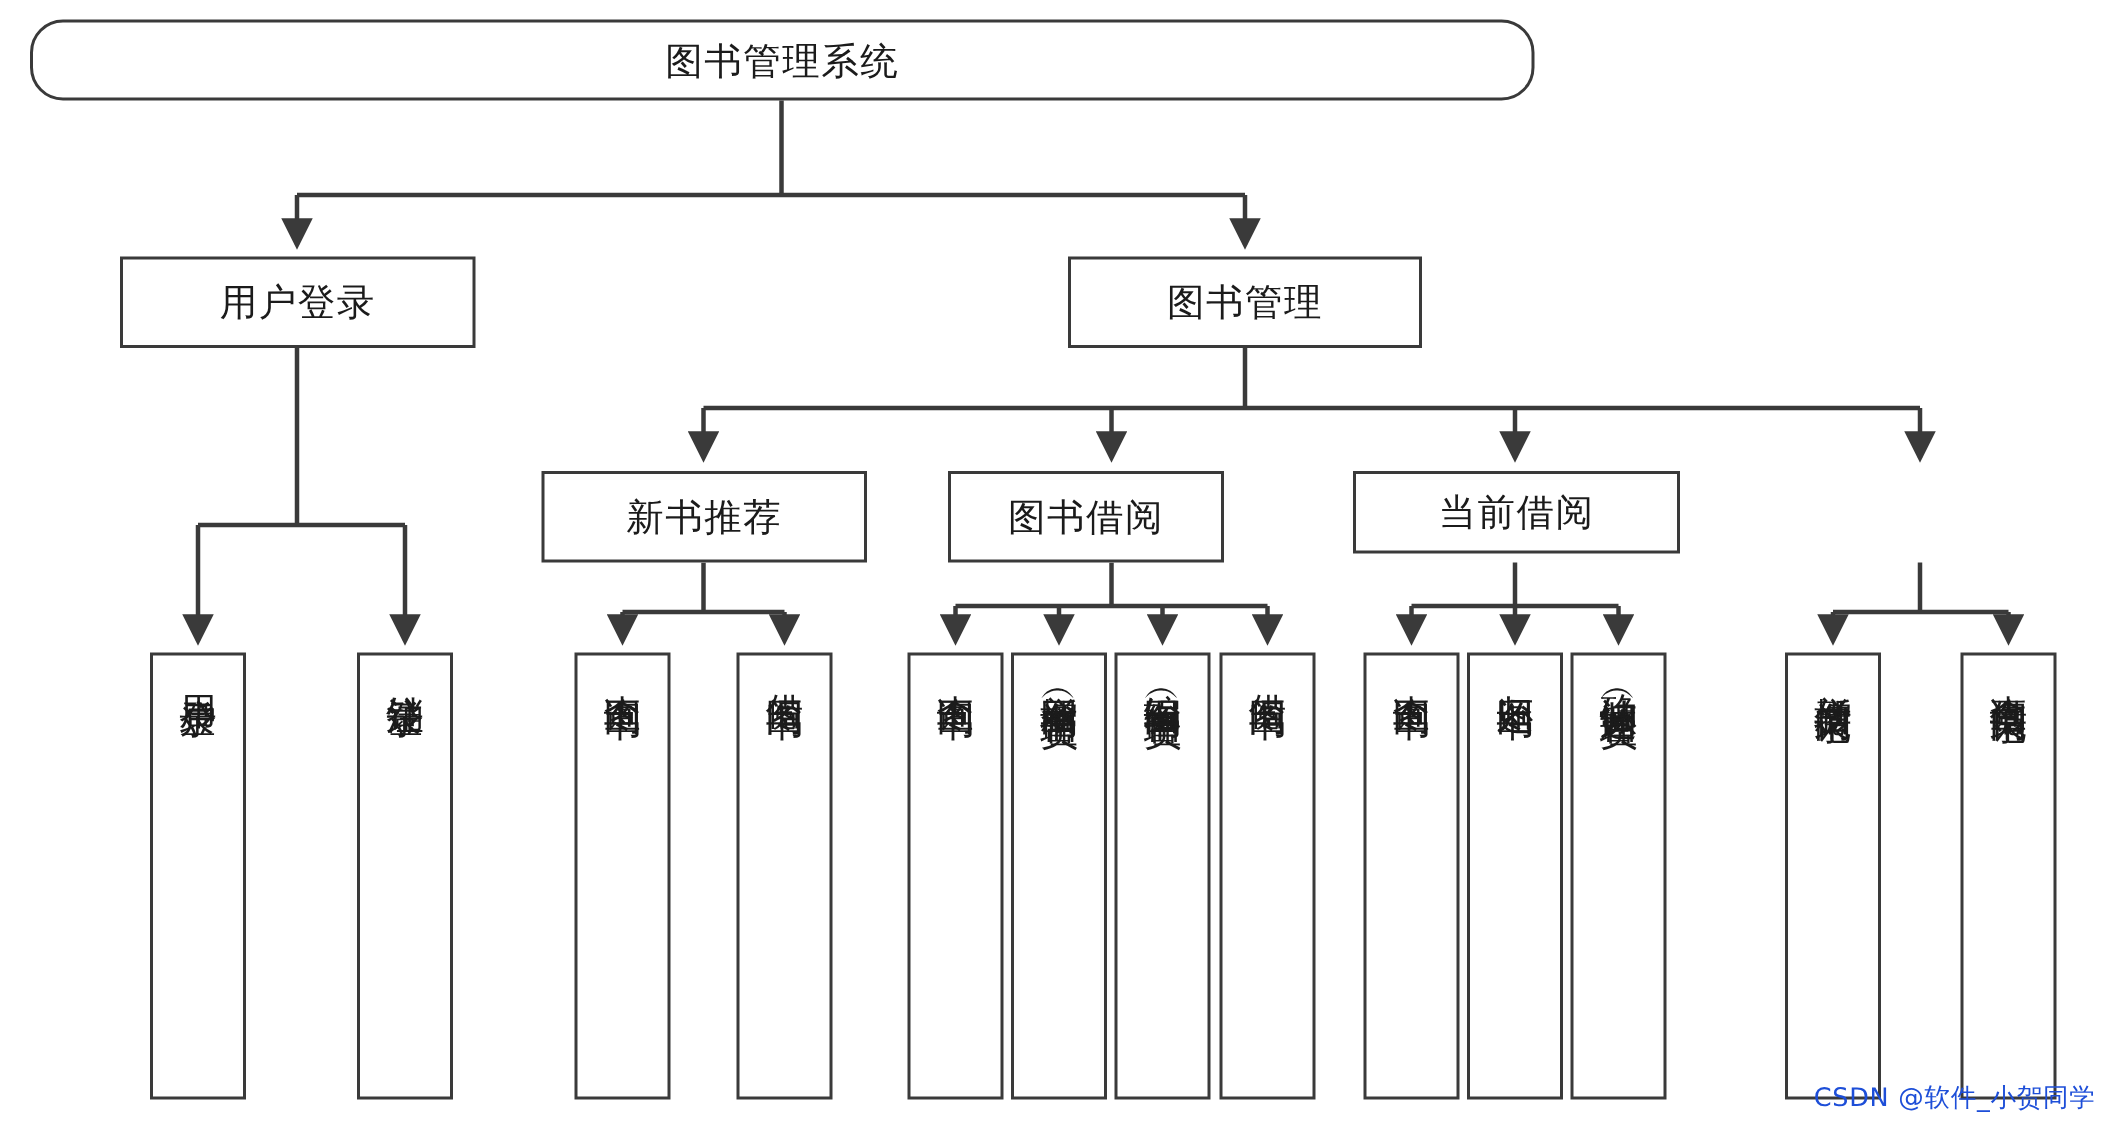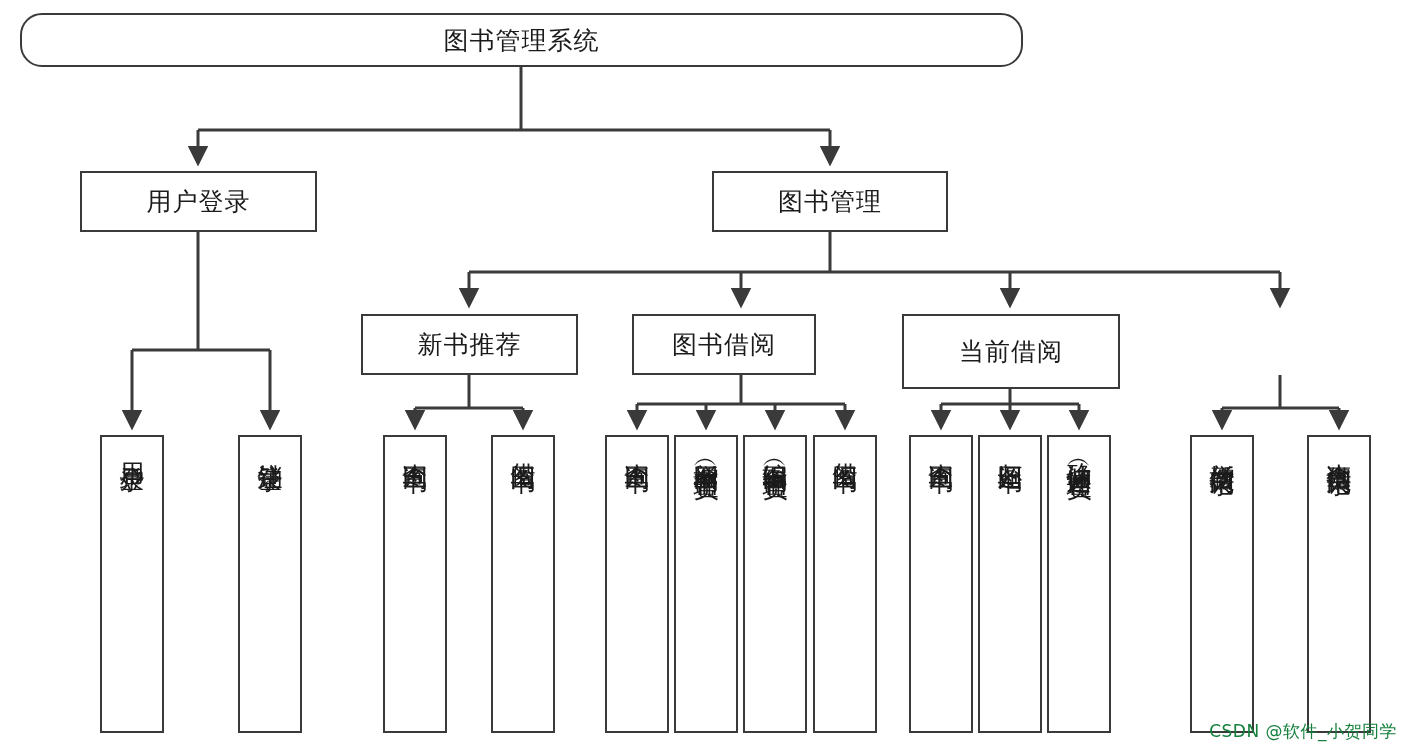--- a/index.html
+++ b/index.html
@@ -40,21 +40,21 @@
     line-height:1.08;
     letter-spacing:2px;
     white-space:nowrap;
     display:block;
   }
   .watermark{
     position:absolute;
     right:8px;
     bottom:4px;
     font-size:17px;
-    color:#15803d;
+    color:#1d4ed8;
     letter-spacing:0.5px;
     white-space:nowrap;
     font-family:"DejaVu Sans","Liberation Sans",sans-serif;
   }
 </style>
 </head>
 <body>
 
 <div id="stage">
 
@@ -118,21 +118,21 @@
   <div class="node h" style="left:712px;top:171px;width:236px;height:61px;">
     <span>图书管理</span>
   </div>
 
   <div class="node h" style="left:361px;top:314px;width:217px;height:61px;">
     <span>新书推荐</span>
   </div>
   <div class="node h" style="left:632px;top:314px;width:184px;height:61px;">
     <span>图书借阅</span>
   </div>
-  <div class="node h" style="left:902px;top:314px;width:218px;height:75px;text-align:center;">
+  <div class="node h" style="left:902px;top:314px;width:218px;height:55px;text-align:center;">
     <span>当前借阅</span>
   </div>
 
   <div class="node v" style="left:100px;top:435px;width:64px;height:298px;">
     <span class="vtext">用户登录</span>
   </div>
   <div class="node v" style="left:238px;top:435px;width:64px;height:298px;">
     <span class="vtext">注销登录</span>
   </div>
 

